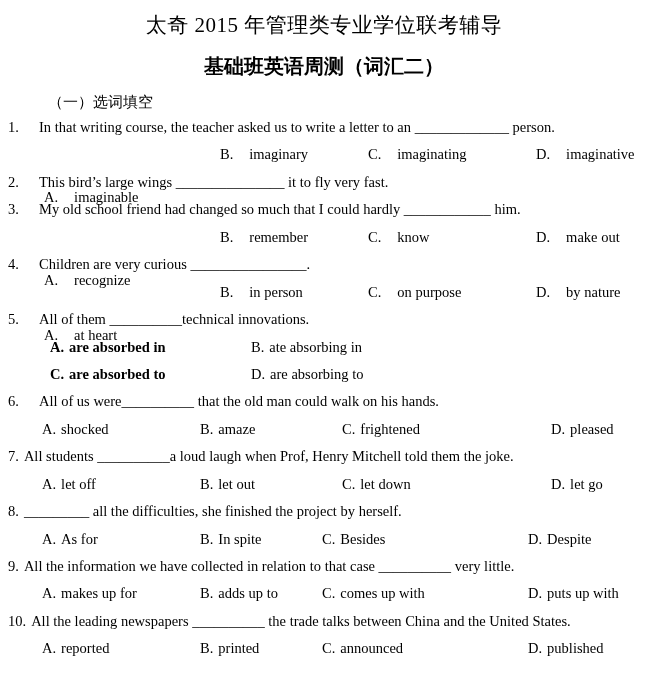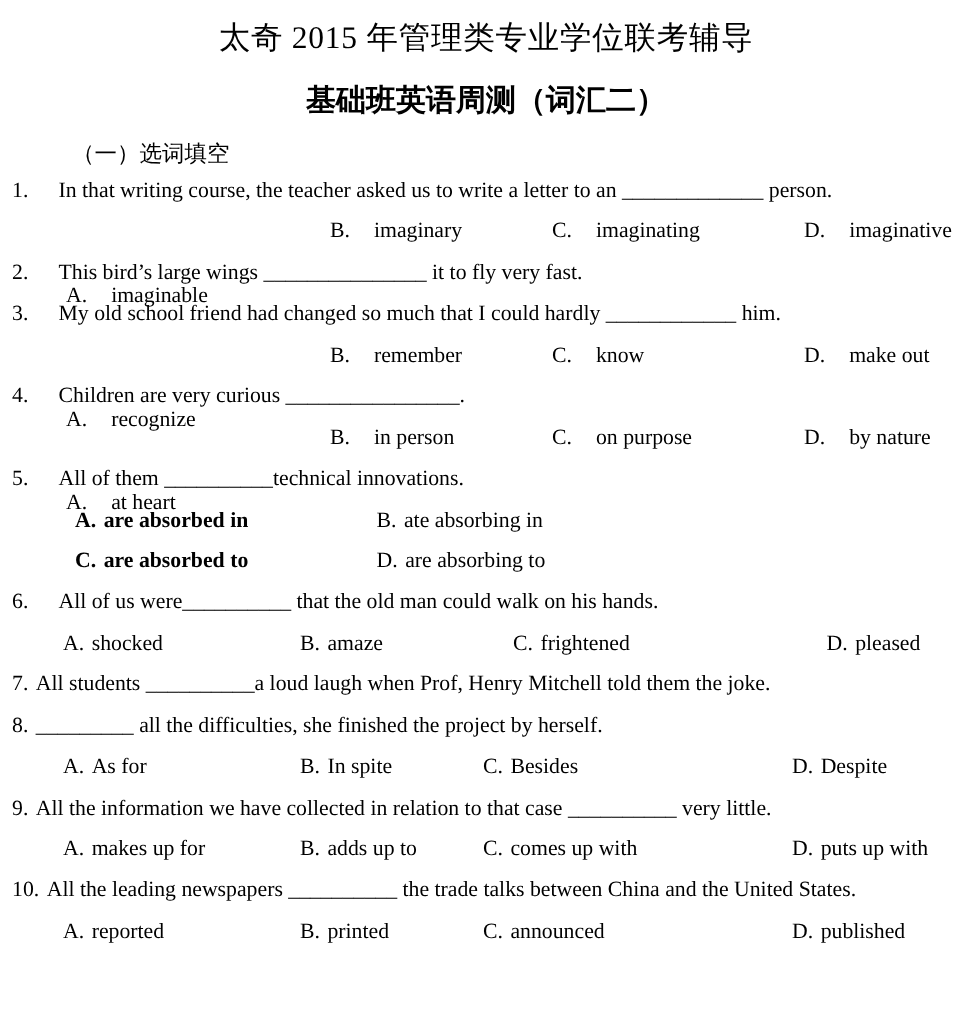--- a/index.html
+++ b/index.html
@@ -114,20 +114,26 @@
     <div class="row opts cols2">
       <span class="opt"><span class="opt-label">A.</span><span class="opt-text">shocked</span></span>
       <span class="opt"><span class="opt-label">B.</span><span class="opt-text">amaze</span></span>
       <span class="opt"><span class="opt-label">C.</span><span class="opt-text">frightened</span></span>
       <span class="opt"><span class="opt-label">D.</span><span class="opt-text">pleased</span></span>
     </div>
   </div>
 
   <div>
     <div class="row stem-row inline"><span class="qnum">7.</span><span class="qstem">All students __________a loud laugh when Prof, Henry Mitchell told them the joke.</span></div>
+    <div class="row opts cols2">
+      <span class="opt"><span class="opt-label">A.</span><span class="opt-text">let off</span></span>
+      <span class="opt"><span class="opt-label">B.</span><span class="opt-text">let out</span></span>
+      <span class="opt"><span class="opt-label">C.</span><span class="opt-text">let down</span></span>
+      <span class="opt"><span class="opt-label">D.</span><span class="opt-text">let go</span></span>
+    </div>
   </div>
 
   <div>
     <div class="row stem-row inline"><span class="qnum">8.</span><span class="qstem">_________ all the difficulties, she finished the project by herself.</span></div>
     <div class="row opts cols3">
       <span class="opt"><span class="opt-label">A.</span><span class="opt-text">As for</span></span>
       <span class="opt"><span class="opt-label">B.</span><span class="opt-text">In spite</span></span>
       <span class="opt"><span class="opt-label">C.</span><span class="opt-text">Besides</span></span>
       <span class="opt"><span class="opt-label">D.</span><span class="opt-text">Despite</span></span>
     </div>

